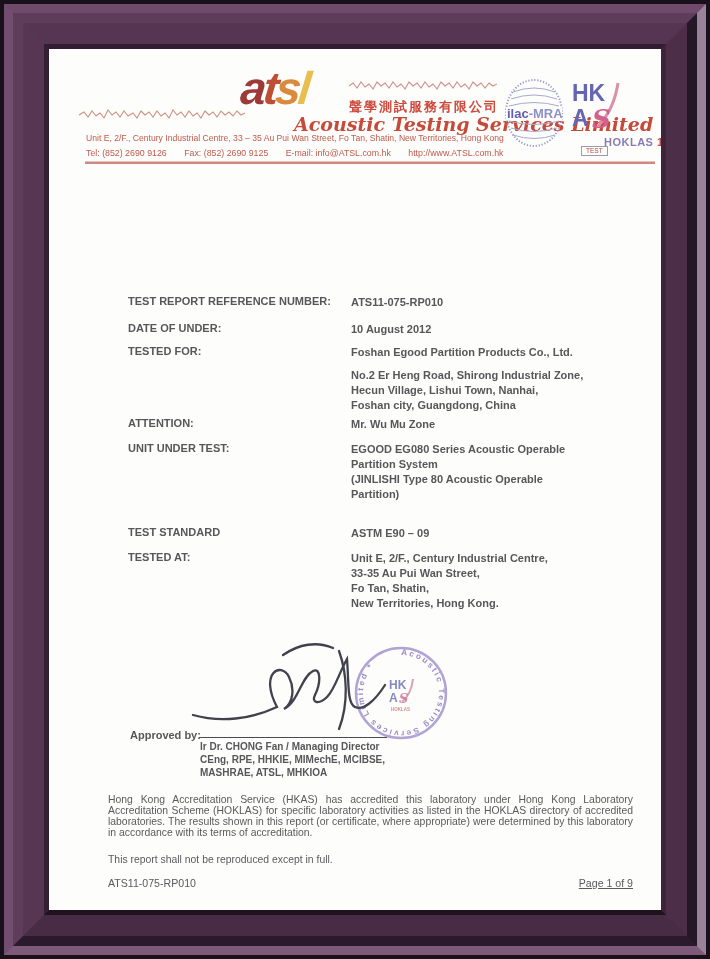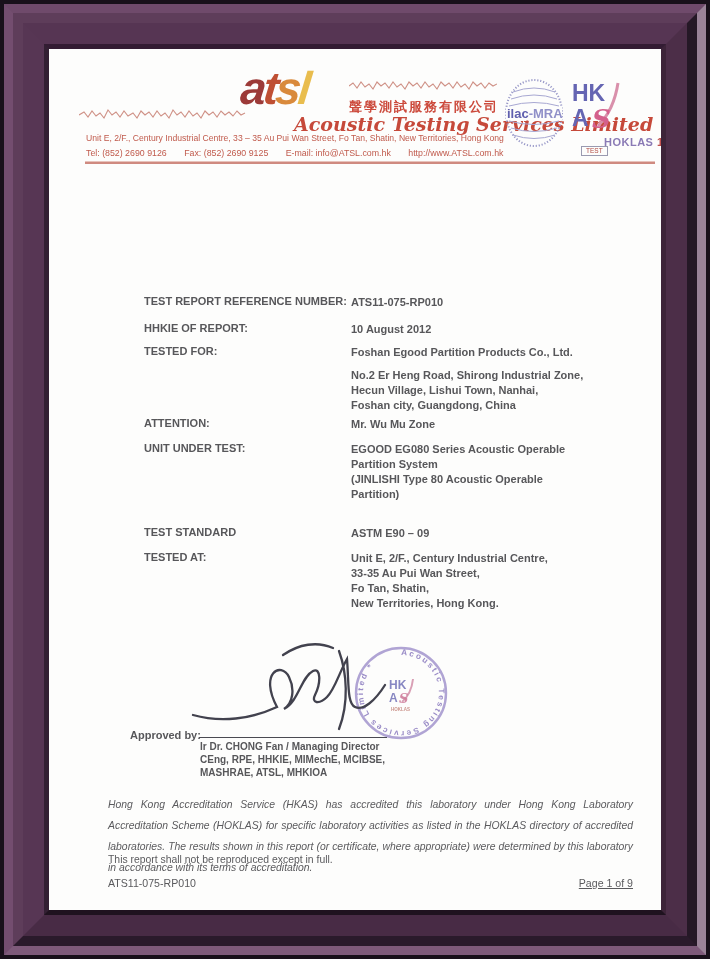--- a/index.html
+++ b/index.html
@@ -53,38 +53,38 @@
   .hoklas-name { color: #8a7ab5; } .hoklas-num { color: #c0504d; }
   .test-box { left: 532px; top: 97px; font-size: 6.5px; color: #b04a42;
               border: 1px solid #9a9ab0; padding: 0px 4px; line-height: 8px; }
 
   
   .title { left: 79px; top: 146px; font-size: 21.5px; font-weight: bold;
            color: #58585b; line-height: 27px; letter-spacing: 0.2px; }
 
   
   .frow { left: 79px; width: 515px; }
-  .flabel { position: absolute; left: 16px; top: 0; width: 218px;
+  .flabel { position: absolute; left: 0; top: 0; width: 218px;
             font-size: 11px; font-weight: bold; }
   .fvalue { position: absolute; left: 223px; top: 0; width: 290px;
             font-size: 11px; font-weight: bold; white-space: pre-line;
             line-height: 15px; }
 
   
   .approved-label { left: 81px; top: 672px; font-size: 11px; font-weight: bold; margin-top: 8px; }
   .stamp { left: 304px; top: 596px; }
   .signature { left: 138px; top: 592px; }
   .sig-line { left: 150px; top: 688px; width: 188px;
               border-bottom: 1.6px solid #4a4a52; }
   .approver { left: 151px; top: 691px; font-size: 10px; font-weight: bold;
               line-height: 13px; }
 
   
   .accreditation { left: 59px; top: 745px; width: 525px; font-size: 10.4px;
-                   line-height: 21px; text-align: justify; color: #5a5a5d; font-style: italic; }
+                   line-height: 11px; text-align: justify; color: #5a5a5d; }
   .repro-note { left: 59px; top: 805px; font-size: 10.4px; color: #5a5a5d; }
   .bottom-row { left: 59px; top: 828px; width: 525px; font-size: 10.6px;
                 color: #5a5a5d; }
   .bottom-row .ref { float: left; }
   .bottom-row .pg { float: right; text-decoration: underline; }
 </style>
 </head>
 <body>
 
 <div class="certificate">
@@ -144,21 +144,21 @@
           <span class="hoklas-num">173</span>
         </div>
         <div class="abs test-box">TEST</div>
 
 
         <div class="abs frow" style="top:246px;">
           <div class="flabel">TEST REPORT REFERENCE NUMBER:</div>
           <div class="fvalue">ATS11-075-RP010</div>
         </div>
         <div class="abs frow" style="top:273px;">
-          <div class="flabel">HHKIE OF REPORT:</div>
+          <div class="flabel">DATE OF UNDER:</div>
           <div class="fvalue">10 August 2012</div>
         </div>
         <div class="abs frow" style="top:296px;">
           <div class="flabel">TESTED FOR:</div>
           <div class="fvalue">Foshan Egood Partition Products Co., Ltd.</div>
         </div>
         <div class="abs frow" style="top:319px;">
           <div class="flabel"></div>
           <div class="fvalue">No.2 Er Heng Road, Shirong Industrial Zone,
 Hecun Village, Lishui Town, Nanhai,

